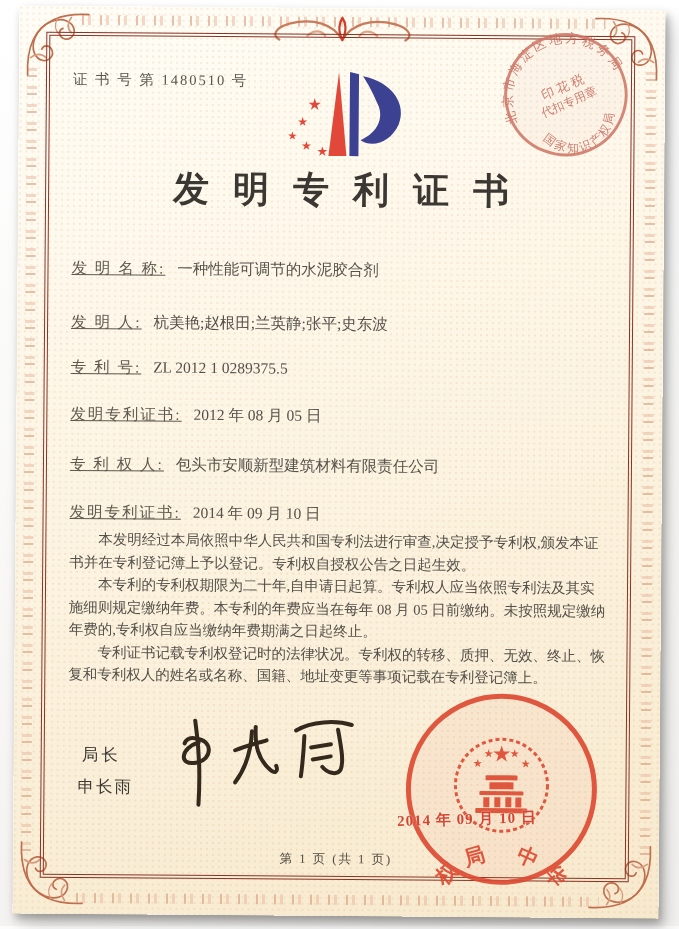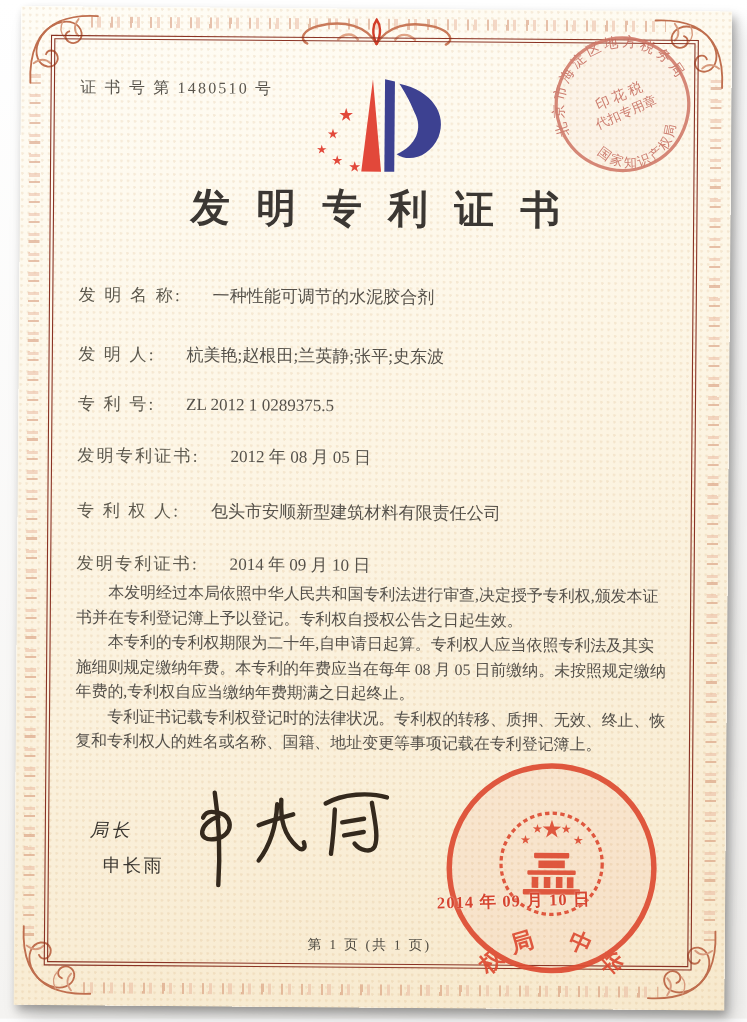--- a/index.html
+++ b/index.html
@@ -34,25 +34,25 @@
     border:1px solid #8a3324;outline:1px solid #8a3324;outline-offset:-4px;pointer-events:none;
   }
   .cert-no{position:absolute;left:54px;top:64px;font-size:14.5px;letter-spacing:2px;color:#5a564e;}
   .stamp{position:absolute;left:478px;top:16px;transform:rotate(-24deg);opacity:.85;}
   .logo{position:absolute;left:252px;top:60px;}
   .title{
     position:absolute;left:0;top:158px;width:100%;margin:0;text-align:center;text-indent:24px;
     font-size:36px;font-weight:700;letter-spacing:24px;color:#3b3733;
   }
   .frow{position:absolute;left:54px;width:560px;font-size:15.5px;color:#55514a;white-space:nowrap;}
-  .flabel{letter-spacing:2px;color:#5d594e;margin-right:24px;}
+  .flabel{letter-spacing:2px;color:#5d594e;margin-right:8px;text-decoration:underline;}
   .paras{position:absolute;left:54px;top:522px;width:538px;font-size:14.5px;line-height:22.5px;color:#54504a;}
   .paras p{margin:0;text-indent:2em;}
-  .director-title{position:absolute;left:68px;top:738px;font-size:16.5px;letter-spacing:3px;color:#3c3832;font-style:italic;}
-  .director-name{position:absolute;left:80px;top:770px;font-size:16.5px;letter-spacing:2px;color:#3c3832;}
+  .director-title{position:absolute;left:68px;top:738px;font-size:16.5px;letter-spacing:3px;color:#3c3832;}
+  .director-name{position:absolute;left:64px;top:770px;font-size:16.5px;letter-spacing:2px;color:#3c3832;}
   .signature{position:absolute;left:148px;top:700px;transform:rotate(-4deg);}
   .seal{position:absolute;left:388px;top:680px;opacity:.92;}
   .seal-date{
     position:absolute;left:384px;top:801px;font-size:15px;font-weight:700;letter-spacing:1px;
     color:#d64530;transform:rotate(-2deg);text-shadow:0 0 2px rgba(255,255,255,.7);white-space:nowrap;
   }
   .footer{position:absolute;left:0;top:843px;width:100%;text-align:center;font-size:12.5px;letter-spacing:2px;color:#4f4b42;}
   svg text{font-family:"Liberation Serif","DejaVu Serif",serif;}
 </style>
 </head>

